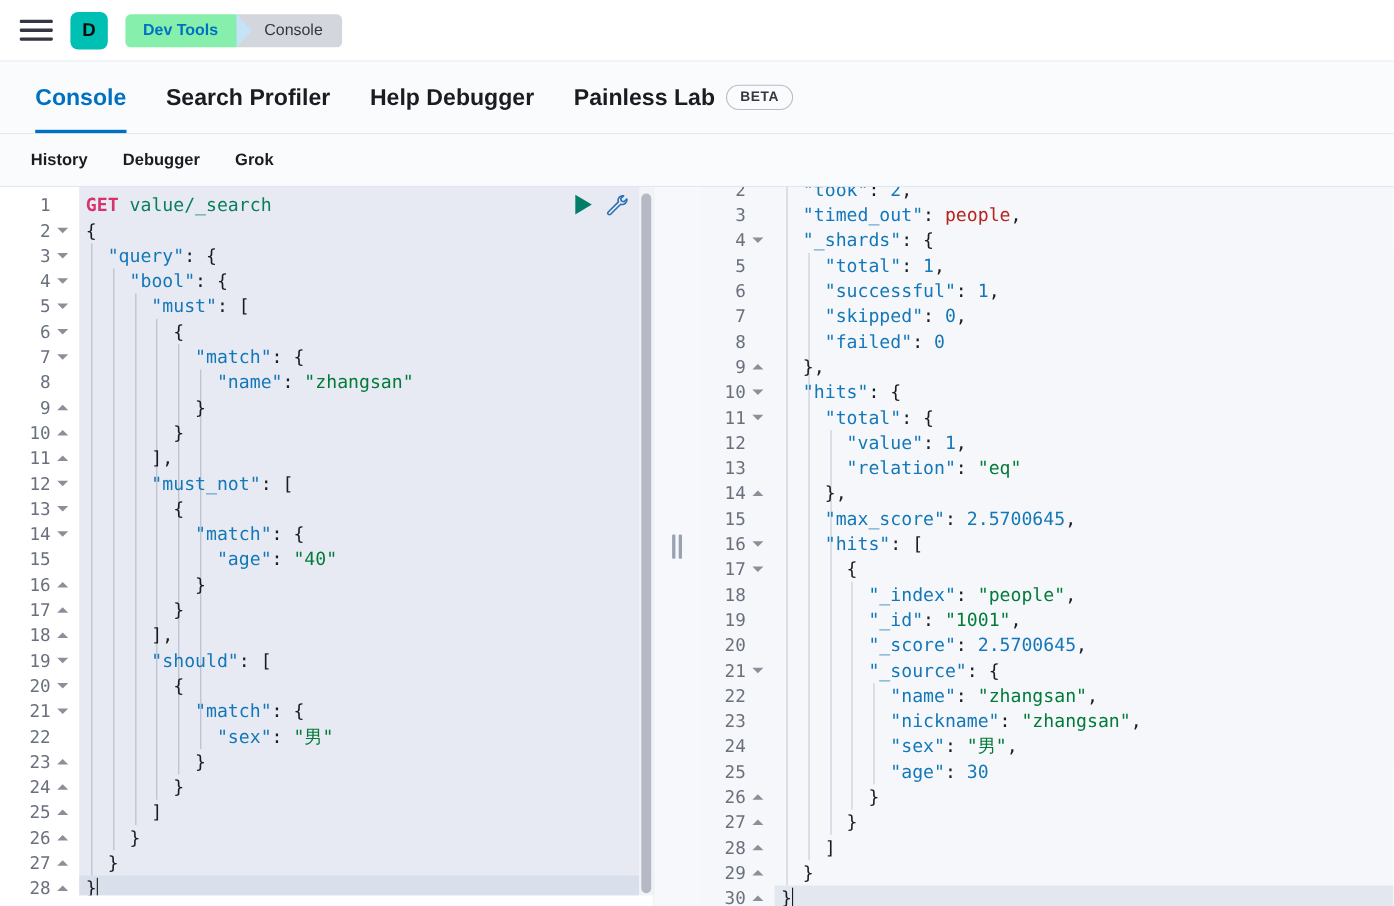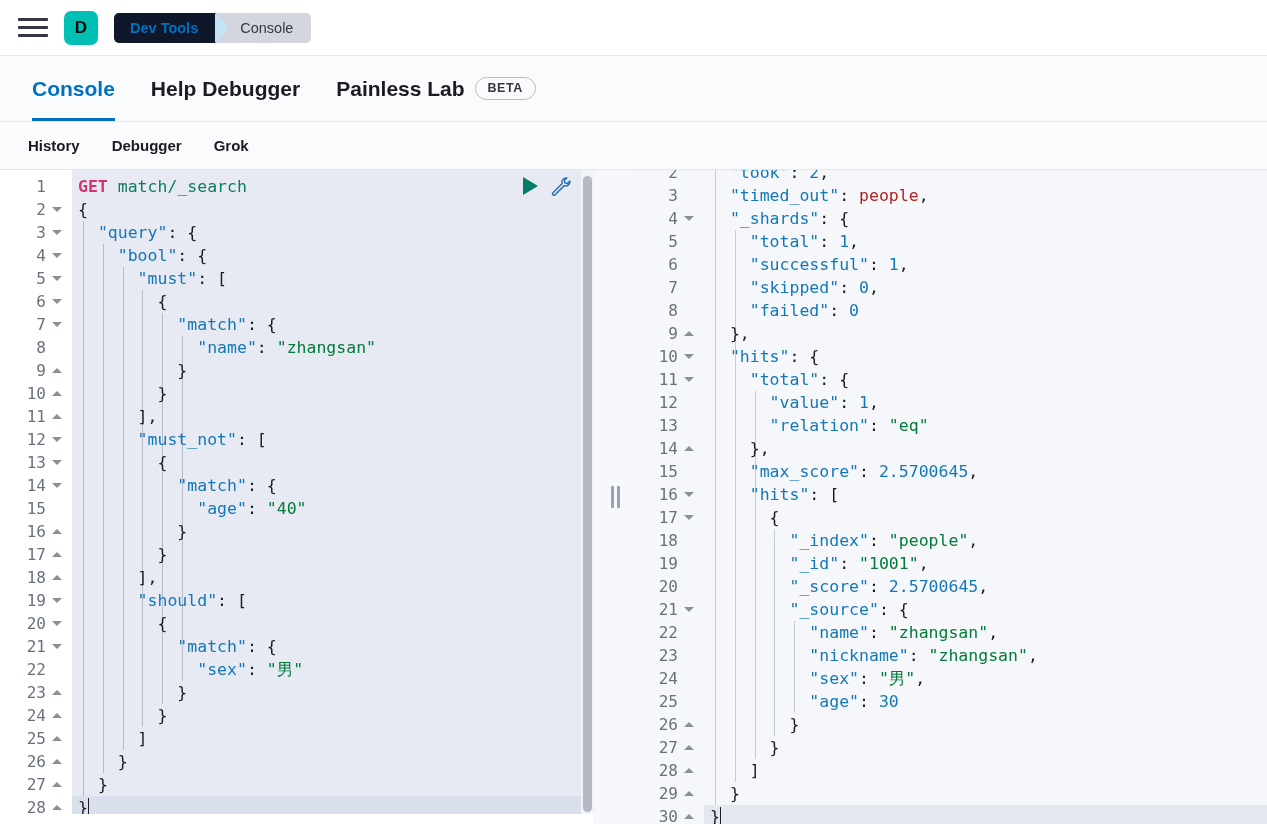--- a/index.html
+++ b/index.html
@@ -44,21 +44,21 @@
   .breadcrumbs { display: flex; align-items: center; height: 30px; }
   .crumb {
     position: relative;
     height: 30px;
     display: flex; align-items: center;
     font-size: 14.5px;
     padding: 0 14px 0 16px;
     white-space: nowrap;
   }
   .crumb.first {
-    background: #0f172a;
+    background: #86efac;
     color: #0071c2;
     font-weight: 600;
     border-radius: 5px 0 0 5px;
     padding-right: 18px;
   }
   .crumb.first:after {
     content: "";
     position: absolute; right: -13px; top: 0;
     width: 0; height: 0;
     border-top: 15px solid transparent;
@@ -255,20 +255,23 @@
   <div class="app-badge">D</div>
   <div class="breadcrumbs">
     <div class="crumb first">Dev Tools</div>
     <div class="crumb last">Console</div>
   </div>
 </div>
 
 <div class="tabbar">
   <div class="tab active">
     <span>Console</span>
+  </div>
+  <div class="tab">
+    <span>Search Profiler</span>
   </div>
   <div class="tab">
     <span>Help Debugger</span>
   </div>
   <div class="tab">
     <span>Painless Lab</span>
     <span class="beta-badge">BETA</span>
   </div>
 </div>
 
@@ -286,21 +289,21 @@
       <div class="code-area">
         <div class="indent-guides" id="left-guides">
             <div class="guide" style="left: 10.96px; top: 51px; height: 575px;"></div>
             <div class="guide" style="left: 30.8px; top: 74px; height: 529px;"></div>
             <div class="guide" style="left: 50.64px; top: 97px; height: 483px;"></div>
             <div class="guide" style="left: 70.48px; top: 120px; height: 437px;"></div>
             <div class="guide" style="left: 90.32px; top: 143px; height: 391px;"></div>
             <div class="guide" style="left: 110.16px; top: 166px; height: 345px;"></div>
           </div>
         <div id="left-code">
-            <div class="row code" style="position: absolute; top: 5px; left: 0px; right: 0px;"><span></span><span class="k-method">GET</span><span class="k-punc"> </span><span class="k-url">match/_search</span></div>
+            <div class="row code" style="position: absolute; top: 5px; left: 0px; right: 0px;"><span></span><span class="k-method">GET</span><span class="k-punc"> </span><span class="k-url">value/_search</span></div>
             <div class="row code" style="position: absolute; top: 28px; left: 0px; right: 0px;"><span></span><span class="k-punc">{</span></div>
             <div class="row code" style="position: absolute; top: 51px; left: 0px; right: 0px;"><span>  </span><span class="k-key">"query"</span><span class="k-punc">: {</span></div>
             <div class="row code" style="position: absolute; top: 74px; left: 0px; right: 0px;"><span>    </span><span class="k-key">"bool"</span><span class="k-punc">: {</span></div>
             <div class="row code" style="position: absolute; top: 97px; left: 0px; right: 0px;"><span>      </span><span class="k-key">"must"</span><span class="k-punc">: [</span></div>
             <div class="row code" style="position: absolute; top: 120px; left: 0px; right: 0px;"><span>        </span><span class="k-punc">{</span></div>
             <div class="row code" style="position: absolute; top: 143px; left: 0px; right: 0px;"><span>          </span><span class="k-key">"match"</span><span class="k-punc">: {</span></div>
             <div class="row code" style="position: absolute; top: 166px; left: 0px; right: 0px;"><span>            </span><span class="k-key">"name"</span><span class="k-punc">: </span><span class="k-str">"zhangsan"</span></div>
             <div class="row code" style="position: absolute; top: 189px; left: 0px; right: 0px;"><span>          </span><span class="k-punc">}</span></div>
             <div class="row code" style="position: absolute; top: 212px; left: 0px; right: 0px;"><span>        </span><span class="k-punc">}</span></div>
             <div class="row code" style="position: absolute; top: 235px; left: 0px; right: 0px;"><span>      </span><span class="k-punc">],</span></div>

